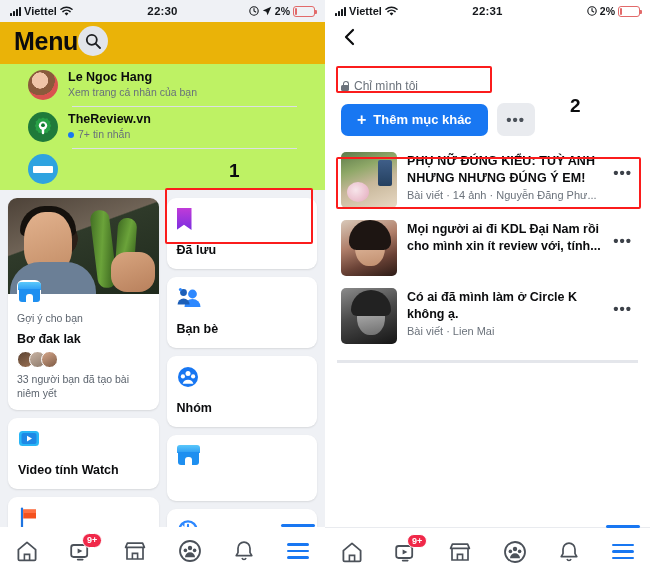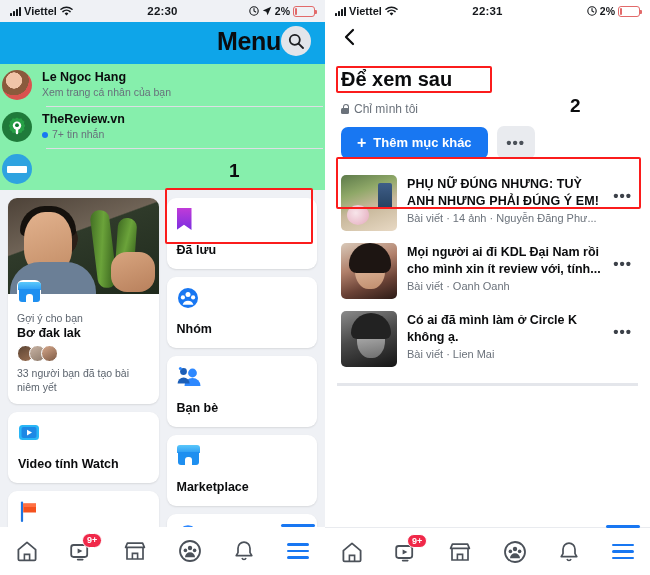--- a/index.html
+++ b/index.html
@@ -36,31 +36,31 @@
     position: relative; display: inline-block;
   }
   .batt::after {
     content:''; position:absolute; right:-3px; top:3px; width:2px; height:4px;
     background:#e26a6a; border-radius:0 1px 1px 0;
   }
   .batt i { position:absolute; left:1px; top:1px; bottom:1px; width:2px; background:#e26a6a; border-radius:1px; }
 
   
   .menu-header {
-    display:flex; align-items:center; justify-content:flex-end;
-    padding: 4px 14px 8px 14px; background:#0ea5e9;
+    display:flex; align-items:center; justify-content:flex-start;
+    padding: 4px 14px 8px 14px; background:#eab308;
   }
   .menu-title { font-size: 25px; font-weight: bold; color:#0b0c0e; letter-spacing:-.3px; }
   .search-btn {
     width:30px; height:30px; border-radius:50%; background:#e2e5ea;
     display:flex; align-items:center; justify-content:center;
   }
 
   
-  .acct-list { background:#86efac; padding: 0 2px; }
+  .acct-list { background:#bef264; padding: 0 28px; }
   .acct-row { display:flex; align-items:center; gap:10px; padding:6px 0; position:relative; }
   .acct-row + .acct-row::before {
     content:''; position:absolute; top:0; left:44px; right:0; height:1px; background:#dcdfe4;
   }
   .avatar { width:30px; height:30px; border-radius:50%; flex:0 0 auto; overflow:hidden; position:relative; }
   .av-profile { background: radial-gradient(circle at 40% 35%, #f0c4a8 0 30%, #8a5a3c 31% 55%, #d9534f 56% 100%); }
   .av-gear { background:#1f7a3a; display:flex; align-items:center; justify-content:center; }
   .av-review { background:#2ea3e0; display:flex; align-items:center; justify-content:center; }
   .av-review .rv { width:20px; height:7px; background:#ffffff; border-radius:1px; }
   .acct-text { min-width:0; }
@@ -107,21 +107,21 @@
   .feed-img .hand {
     position:absolute; right:4px; bottom:2px; width:44px; height:40px; border-radius:16px;
     background:linear-gradient(160deg,#d8a57f,#b8805c);
   }
   .feed-body { padding:6px 9px 10px 9px; position:relative; }
   .feed-badge {
     position:absolute; left:9px; top:-14px; width:24px; height:24px; border-radius:6px;
     background:#ffffff; display:flex; align-items:center; justify-content:center;
   }
   .feed-sug { font-size:10.5px; color:#5c646e; margin-top:12px; }
-  .feed-title { font-size:12.5px; font-weight:bold; color:#0b0c0e; margin-top:2px; }
+  .feed-title { font-size:12.5px; font-weight:bold; color:#0b0c0e; margin-top:8px; }
   .faces { display:flex; margin:5px 0 4px 0; }
   .faces span { width:17px; height:17px; border-radius:50%; border:1.5px solid #fff; margin-left:-5px; }
   .faces span:first-child { margin-left:0; }
   .f1 { background:linear-gradient(150deg,#5c4433,#9a7053); }
   .f2 { background:linear-gradient(150deg,#c9b4a4,#8d7a6b); }
   .f3 { background:linear-gradient(150deg,#d6a88c,#7d5a44); }
   .feed-meta { font-size:10.5px; color:#5c646e; line-height:1.35; }
   .ico-bookmark { width:15px; height:22px; background:linear-gradient(180deg,#c03bd8,#7b2fe0);
     clip-path: polygon(0 0,100% 0,100% 100%,50% 76%,0 100%); }
   .ico-shop {
@@ -346,53 +346,52 @@
 
         <div class="card tile">
           <div class="tile-icon">
               <span class="ico-bookmark"></span>
             </div>
           <div class="tile-label">Đã lưu</div>
         </div>
 
         <div class="card tile">
           <div class="tile-icon">
+            <svg width="24" height="22" viewBox="0 0 24 22">
+              <circle cx="15.5" cy="7" r="4.4" fill="#2d88ff"></circle>
+              <path d="M7.5 20 a8 8 0 0 1 16 0 Z" fill="#2d88ff"></path>
+              <circle cx="6.5" cy="5.5" r="3.4" fill="#1c5fb8"></circle>
+              <path d="M.6 17.5 a6 6 0 0 1 12 0 Z" fill="#1c5fb8"></path>
+              <circle cx="3.4" cy="2.6" r="1.5" fill="#2d88ff"></circle>
+            </svg>
+          </div>
+          <div class="tile-label">Bạn bè</div>
+        </div>
+
+        <div class="card tile">
+          <div class="tile-icon">
             <svg width="22" height="22" viewBox="0 0 22 22">
               <circle cx="11" cy="11" r="10" fill="#1877f2"></circle>
               <circle cx="11" cy="7.6" r="2.5" fill="#fff"></circle>
               <circle cx="5.9" cy="10.4" r="2.1" fill="#fff"></circle>
               <circle cx="16.1" cy="10.4" r="2.1" fill="#fff"></circle>
               <path d="M5.6 17.8 a5.6 5.6 0 0 1 10.8 0 Z" fill="#fff"></path>
             </svg>
           </div>
           <div class="tile-label">Nhóm</div>
         </div>
 
         <div class="card tile">
           <div class="tile-icon">
-            <svg width="24" height="22" viewBox="0 0 24 22">
-              <circle cx="15.5" cy="7" r="4.4" fill="#2d88ff"></circle>
-              <path d="M7.5 20 a8 8 0 0 1 16 0 Z" fill="#2d88ff"></path>
-              <circle cx="6.5" cy="5.5" r="3.4" fill="#1c5fb8"></circle>
-              <path d="M.6 17.5 a6 6 0 0 1 12 0 Z" fill="#1c5fb8"></path>
-              <circle cx="3.4" cy="2.6" r="1.5" fill="#2d88ff"></circle>
-            </svg>
-          </div>
-          <div class="tile-label">Bạn bè</div>
-        </div>
-
-        <div class="card tile">
-          <div class="tile-icon">
             <span class="ico-shop">
                 <span class="roof"></span>
                 <span class="body2"></span>
                 <span class="door"></span>
               </span>
           </div>
-          <div class="tile-label">Marketplace</div>
         </div>
 
         <div class="card tile">
           <div class="tile-icon">
             <svg width="22" height="22" viewBox="0 0 22 22">
               <circle cx="11" cy="11" r="8.6" fill="none" stroke="#2d88ff" stroke-width="2.3"></circle>
               <path d="M11 5.8 V11 L14.8 13.3" stroke="#2d88ff" stroke-width="2.1" fill="none" stroke-linecap="round"></path>
               <path d="M4 4.2 l3.6 .3 -.3 3.6 Z" fill="#2d88ff"></path>
             </svg>
           </div>
@@ -486,21 +485,20 @@
 
     <div class="r-nav">
       <div>
         <svg width="18" height="18" viewBox="0 0 18 18">
           <path d="M12 2 L5 9 L12 16" fill="none" stroke="#0b0c0e" stroke-width="2.2" stroke-linecap="round" stroke-linejoin="round"></path>
         </svg>
       </div>
     </div>
 
     <div class="r-title-wrap">
-      <div class="r-title">Để xem sau</div>
       <div class="r-priv">
         <span class="lock"></span>
         <span>Chỉ mình tôi</span>
       </div>
     </div>
 
     <div class="r-actions">
       <button class="btn-add">
         <span class="btn-plus">+</span>
         <span>Thêm mục khác</span>
@@ -508,31 +506,30 @@
       <button class="btn-more">
         <span>•••</span>
       </button>
     </div>
 
     <div class="r-list">
 
       <div class="r-item">
         <div class="thumb th1"></div>
         <div class="r-item-text">
-          <div class="r-item-title caps">PHỤ NỮ ĐÚNG NHƯNG: TUỲ ANH NHƯNG PHẢI ĐÚNG Ý EM!</div>
+          <div class="r-item-title caps">PHỤ NỮ ĐÚNG KIỂU: TUỲ ANH NHƯNG NHƯNG ĐÚNG Ý EM!</div>
           <div class="r-item-sub">Bài viết · 14 ảnh · Nguyễn Đăng Phư...</div>
         </div>
         <div class="r-dots">•••</div>
       </div>
 
       <div class="r-item">
         <div class="thumb th2"></div>
         <div class="r-item-text">
           <div class="r-item-title">Mọi người ai đi KDL Đại Nam rồi cho mình xin ít review với, tính...</div>
-          <div class="r-item-sub">Bài viết · Oanh Oanh</div>
         </div>
         <div class="r-dots">•••</div>
       </div>
 
       <div class="r-item">
         <div class="thumb th3"></div>
         <div class="r-item-text">
           <div class="r-item-title">Có ai đã mình làm ở Circle K không ạ.</div>
           <div class="r-item-sub">Bài viết · Lien Mai</div>
         </div>

